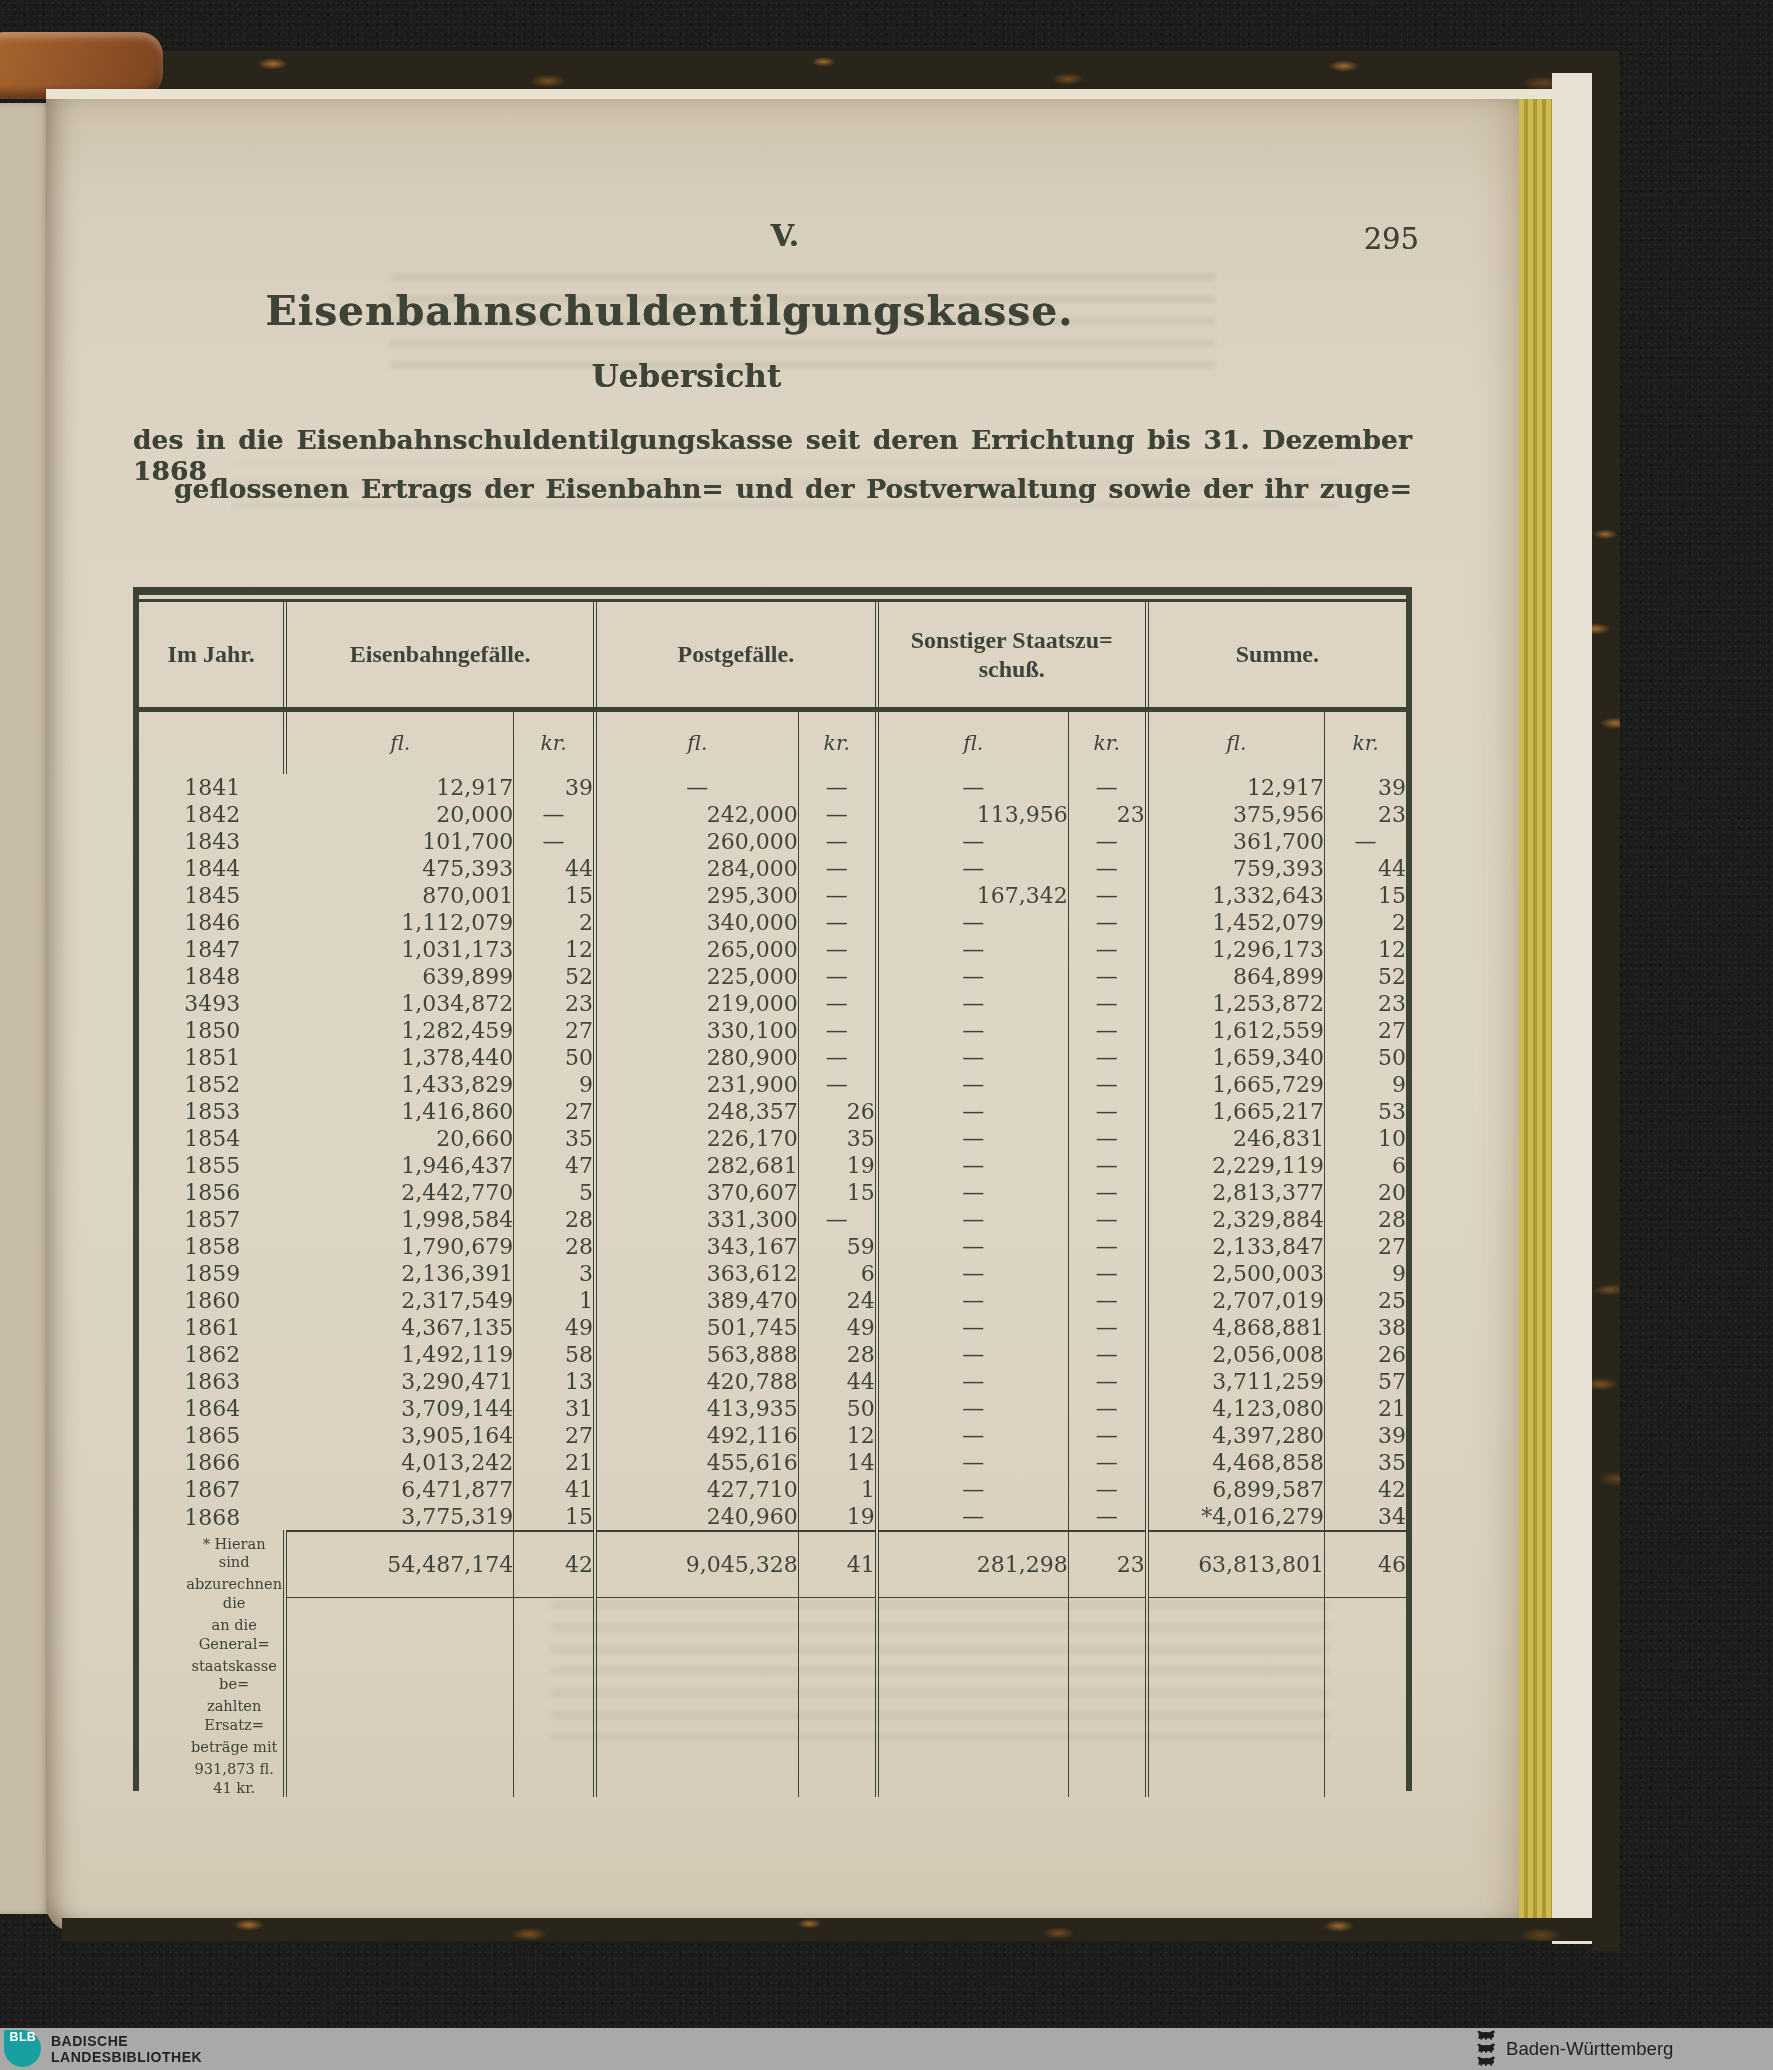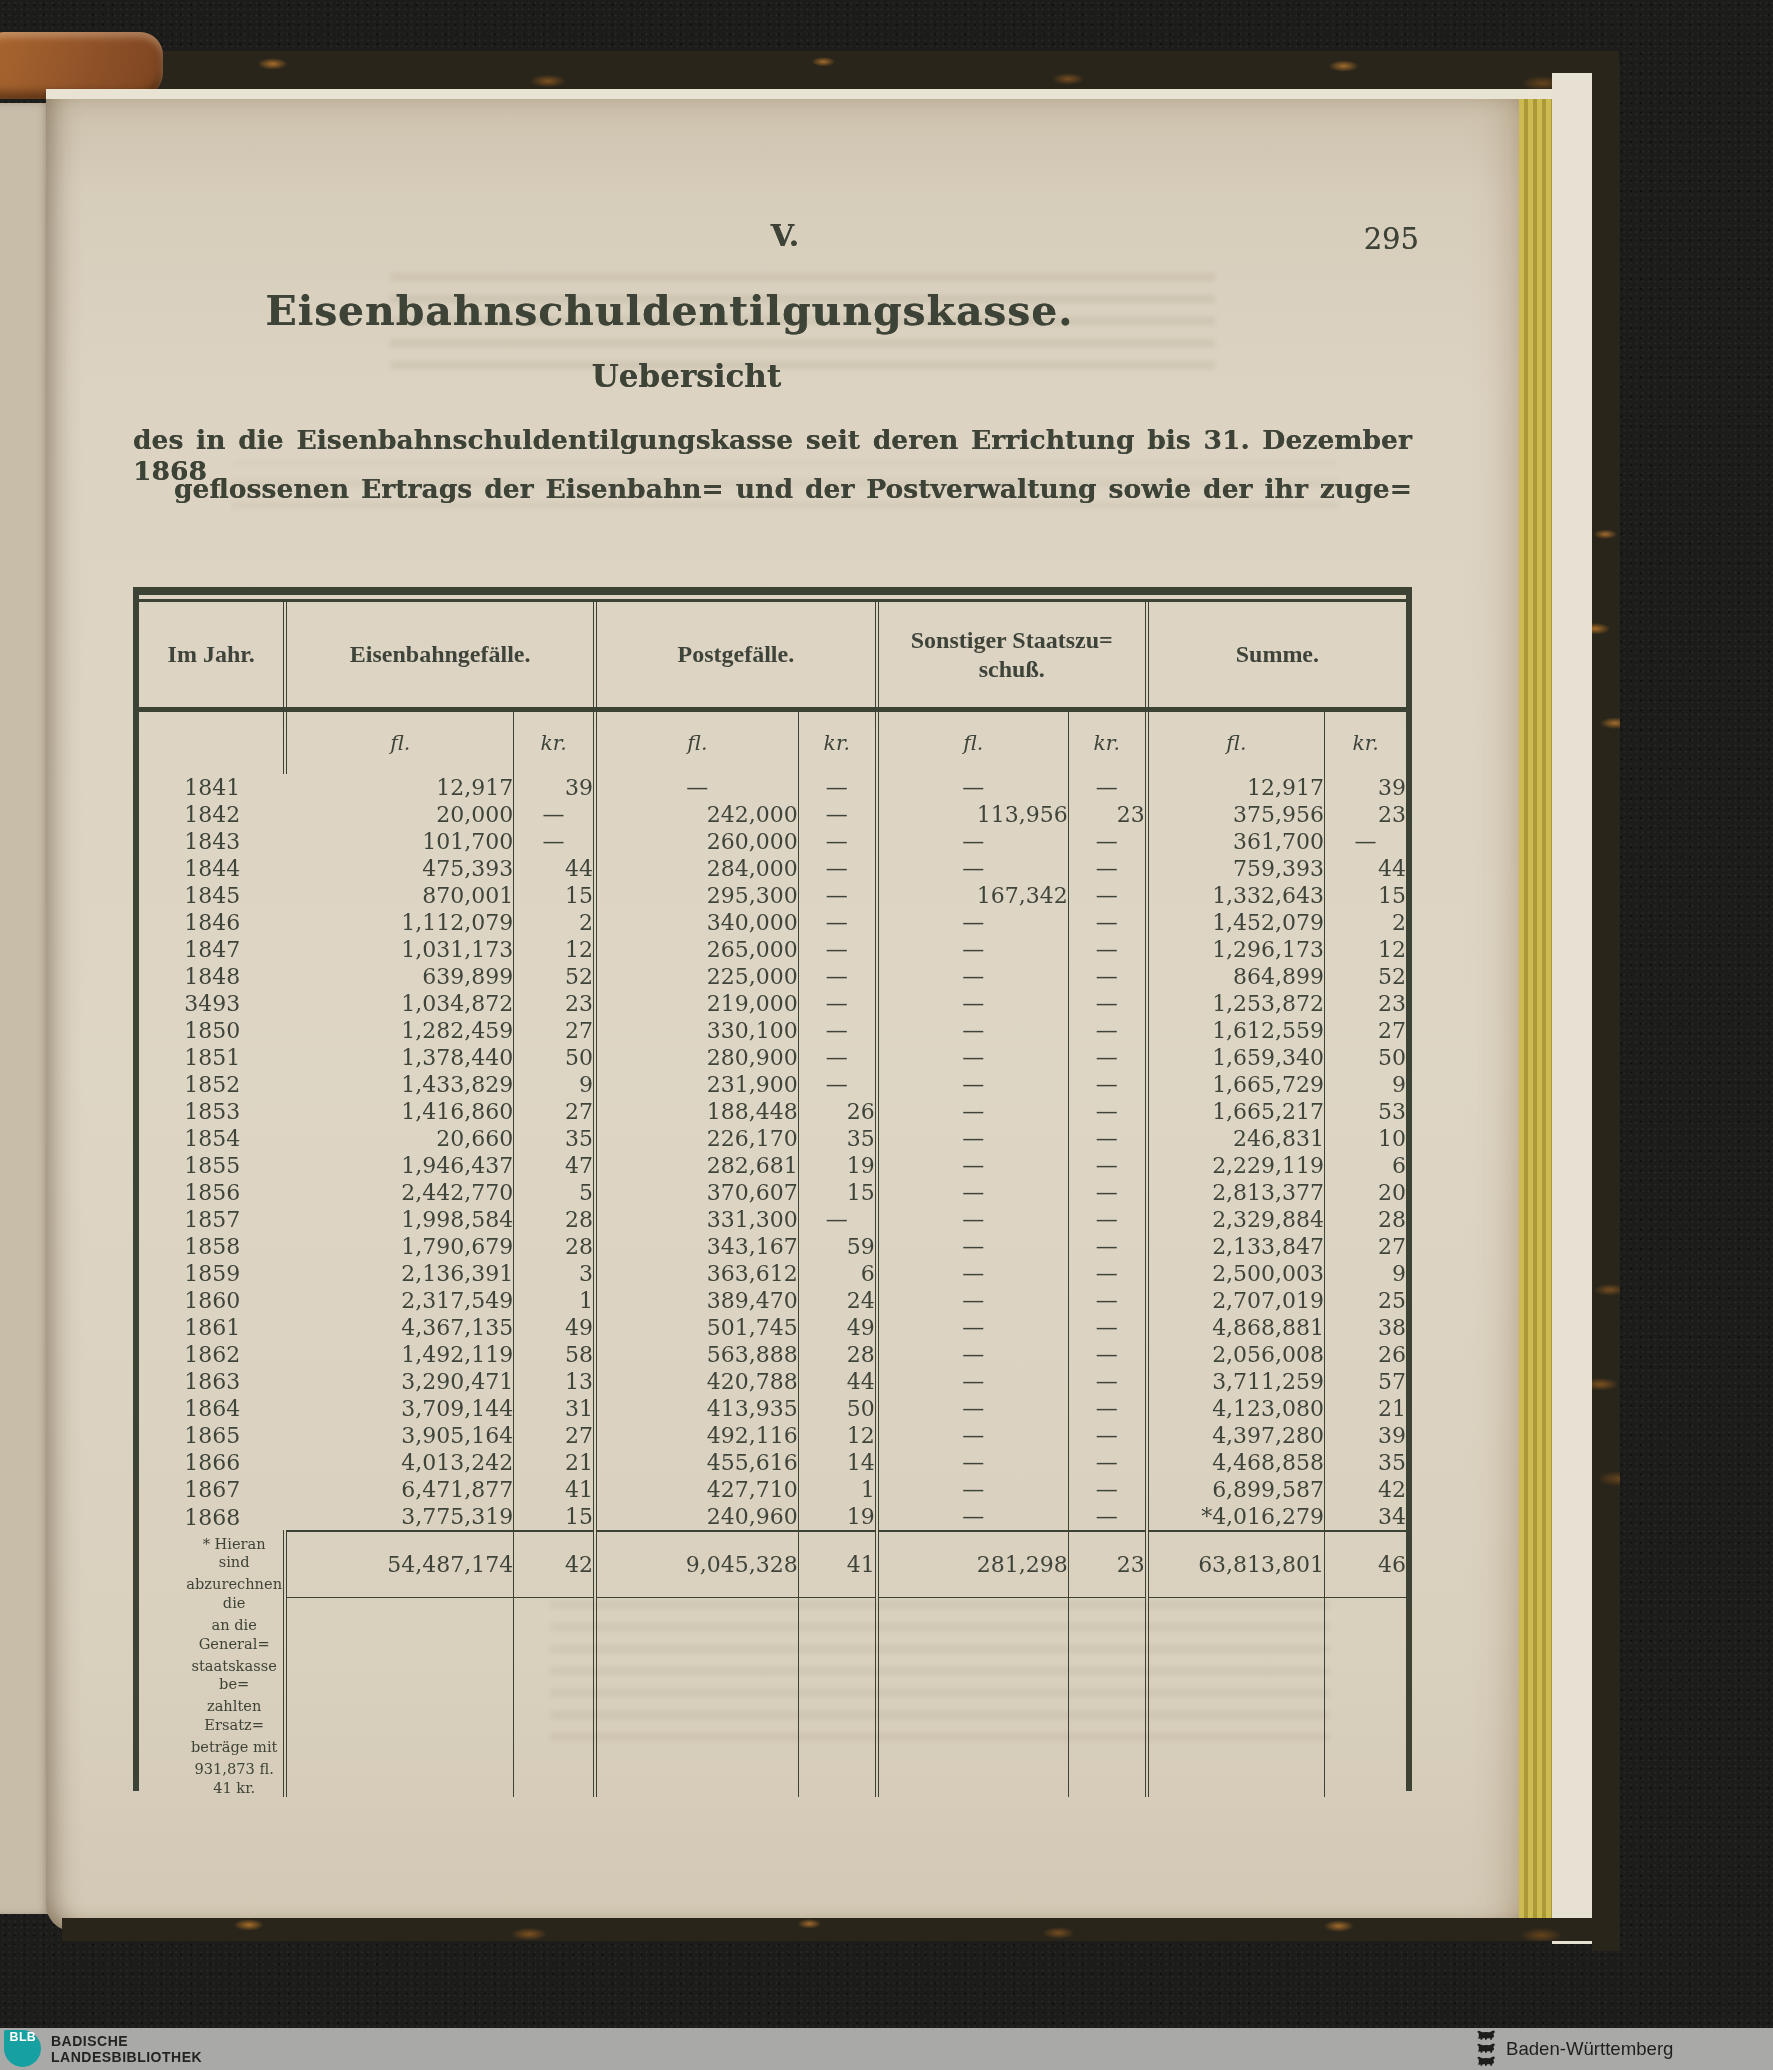--- a/index.html
+++ b/index.html
@@ -282,21 +282,21 @@
             <td class="kr bRD dash">—</td>
             <td class="fl bR dash">—</td>
             <td class="kr bRD dash">—</td>
             <td class="fl bR">1,665,729</td>
             <td class="kr">9</td>
           </tr>
           <tr class="body-row">
             <td class="c0">1853</td>
             <td class="fl bR">1,416,860</td>
             <td class="kr bRD">27</td>
-            <td class="fl bR">188,448</td>
+            <td class="fl bR">248,357</td>
             <td class="kr bRD">26</td>
             <td class="fl bR dash">—</td>
             <td class="kr bRD dash">—</td>
             <td class="fl bR">1,665,217</td>
             <td class="kr">53</td>
           </tr>
           <tr class="body-row">
             <td class="c0">1854</td>
             <td class="fl bR">20,660</td>
             <td class="kr bRD">35</td>

